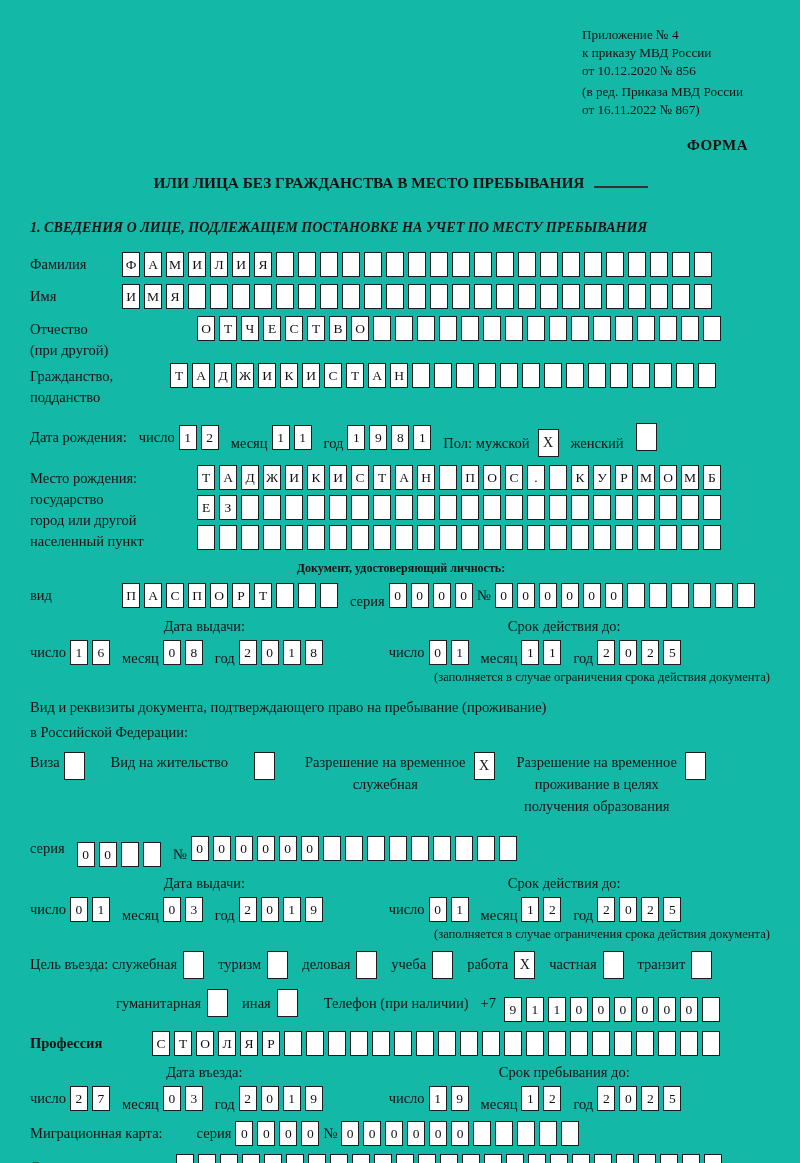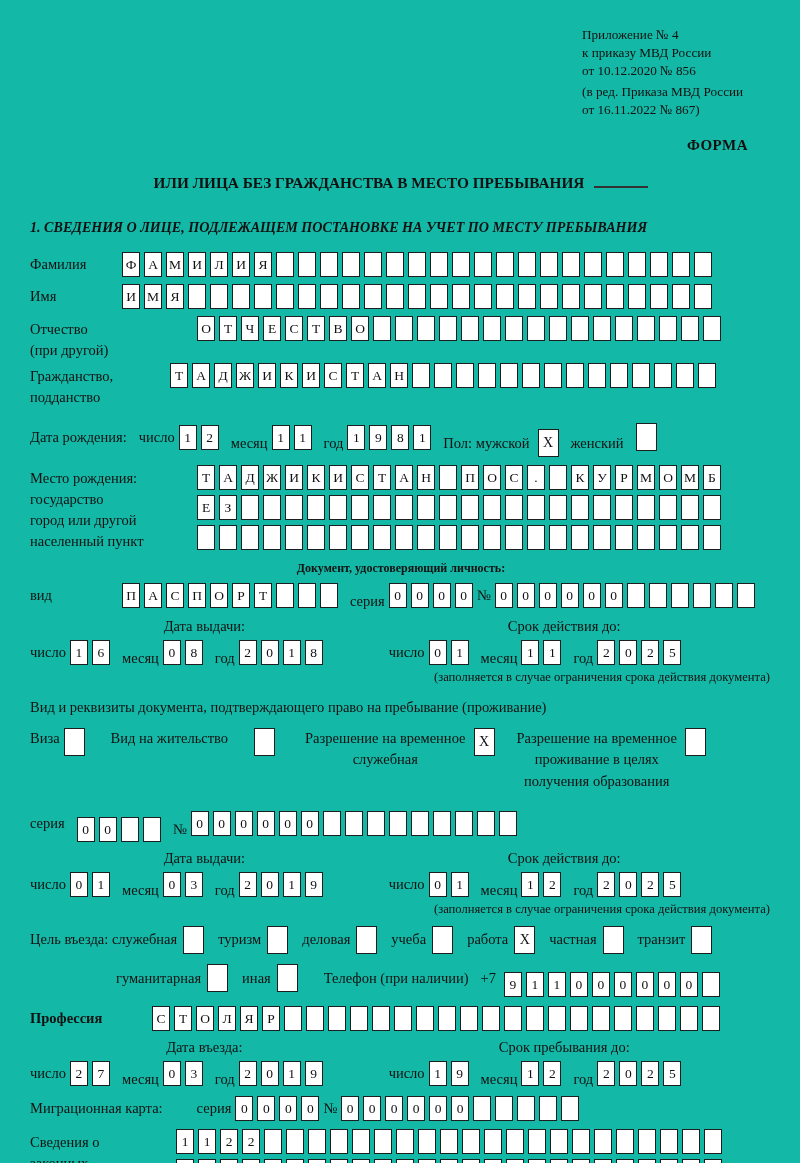--- a/index.html
+++ b/index.html
@@ -163,20 +163,21 @@
       <span class="dword ml8">месяц</span>
         <span class="cells"><span class="cell">1</span><span class="cell">1</span></span>
       <span class="dword ml8">год</span>
         <span class="cells"><span class="cell">2</span><span class="cell">0</span><span class="cell">2</span><span class="cell">5</span></span>
     </span>
   </div>
   <div class="note">(заполняется в случае ограничения срока действия документа)</div>
 
   <div class="intro">
     <div>Вид и реквизиты документа, подтверждающего право на пребывание (проживание)</div>
+    <div>в Российской Федерации:</div>
   </div>
 
   <div class="opt-row">
     <span class="opt" style="margin-right:22px;">
       <span class="opt-lines"><span>Виза</span></span>
       <span class="cells cbox" style="margin-left:4px;"><span class="cell"></span></span>
     </span>
     <span class="opt" style="margin-right:26px;">
       <span class="opt-lines"><span>Вид на жительство</span></span>
       <span class="cells cbox" style="margin-left:26px;"><span class="cell"></span></span>

